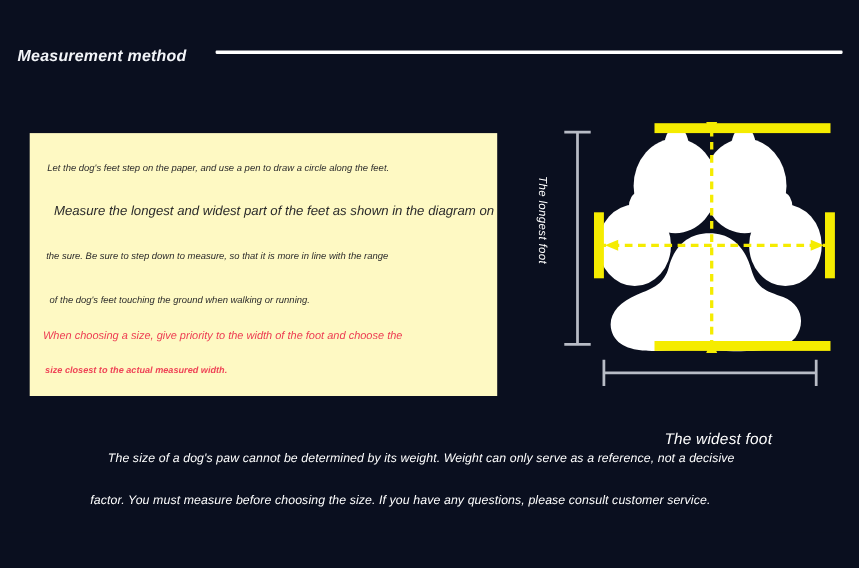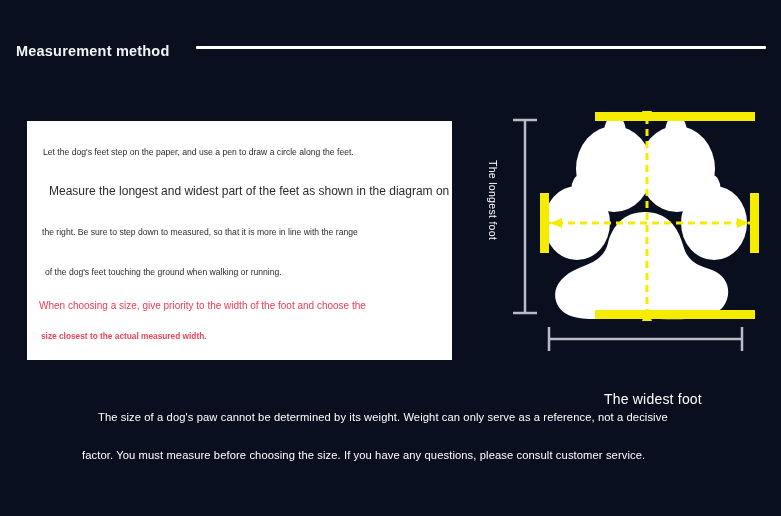--- a/index.html
+++ b/index.html
@@ -13,20 +13,21 @@
     font-family: "Liberation Sans", sans-serif;
     overflow: hidden;
     position: relative;
   }
   #page {
     position: relative;
     width: 781px;
     height: 484px;
     background: #0a0f1f;
     overflow: hidden;
+    font-style: italic;
   }
 
   
   #header-title {
     position: absolute;
     left: 16px;
     top: 43px;
     font-size: 14.5px;
     font-weight: bold;
     color: #f2f4f8;
@@ -43,21 +44,21 @@
     border-radius: 1px;
   }
 
   
   #instruction-card {
     position: absolute;
     left: 27px;
     top: 121px;
     width: 425px;
     height: 239px;
-    background: #ffffff;
+    background: #fef9c3;
     box-sizing: border-box;
     padding: 20px 14px 10px 14px;
   }
   .instr-line {
     font-size: 8.6px;
     color: #2b2b2b;
     line-height: 1;
     white-space: nowrap;
     position: absolute;
   }
@@ -130,21 +131,21 @@
 <div id="page">
 
   <div>
     <div id="header-title">Measurement method</div>
     <div id="header-rule"></div>
   </div>
 
   <div id="instruction-card">
     <div class="instr-line l0">Let the dog's feet step on the paper, and use a pen to draw a circle along the feet.</div>
     <div class="instr-line l1">Measure the longest and widest part of the feet as shown in the diagram on</div>
-    <div class="instr-line l2">the right. Be sure to step down to measured, so that it is more in line with the range</div>
+    <div class="instr-line l2">the sure. Be sure to step down to measure, so that it is more in line with the range</div>
     <div class="instr-line l3">of the dog's feet touching the ground when walking or running.</div>
     <div class="instr-line hl0">When choosing a size, give priority to the width of the foot and choose the</div>
     <div class="instr-line hl1">size closest to the actual measured width.</div>
   </div>
 
   <div id="paw-diagram">
     <svg id="paw-svg" width="295" height="280" viewBox="0 0 295 280">
 
       <g>
         <line x1="45" y1="25" x2="45" y2="218" stroke="#b8bcc6" stroke-width="2.5"></line>

